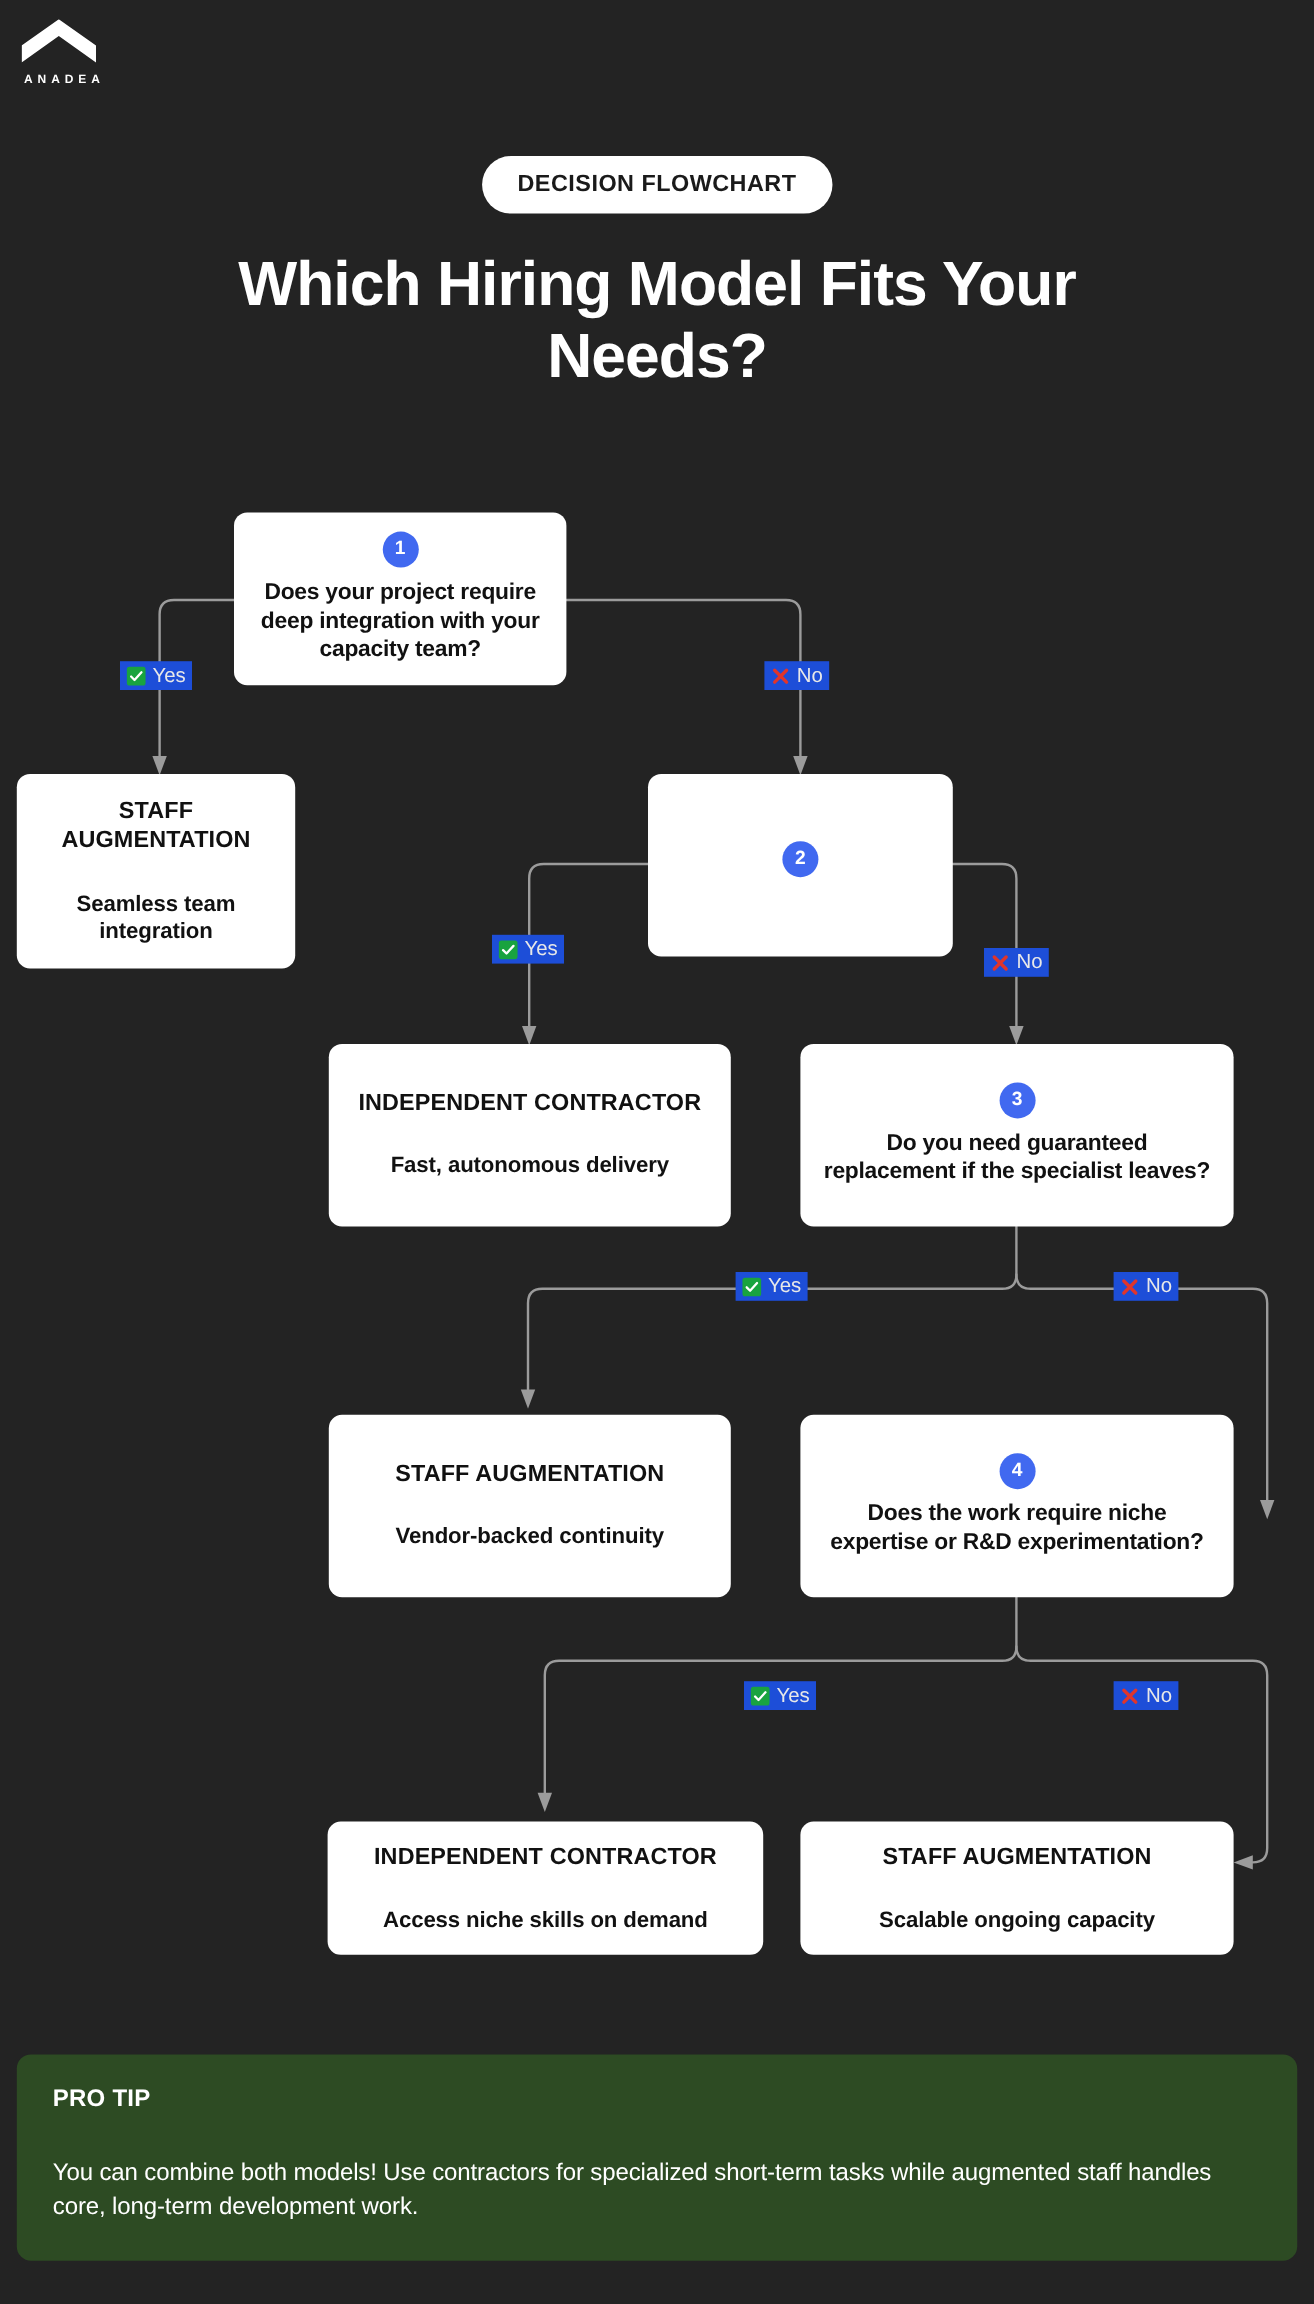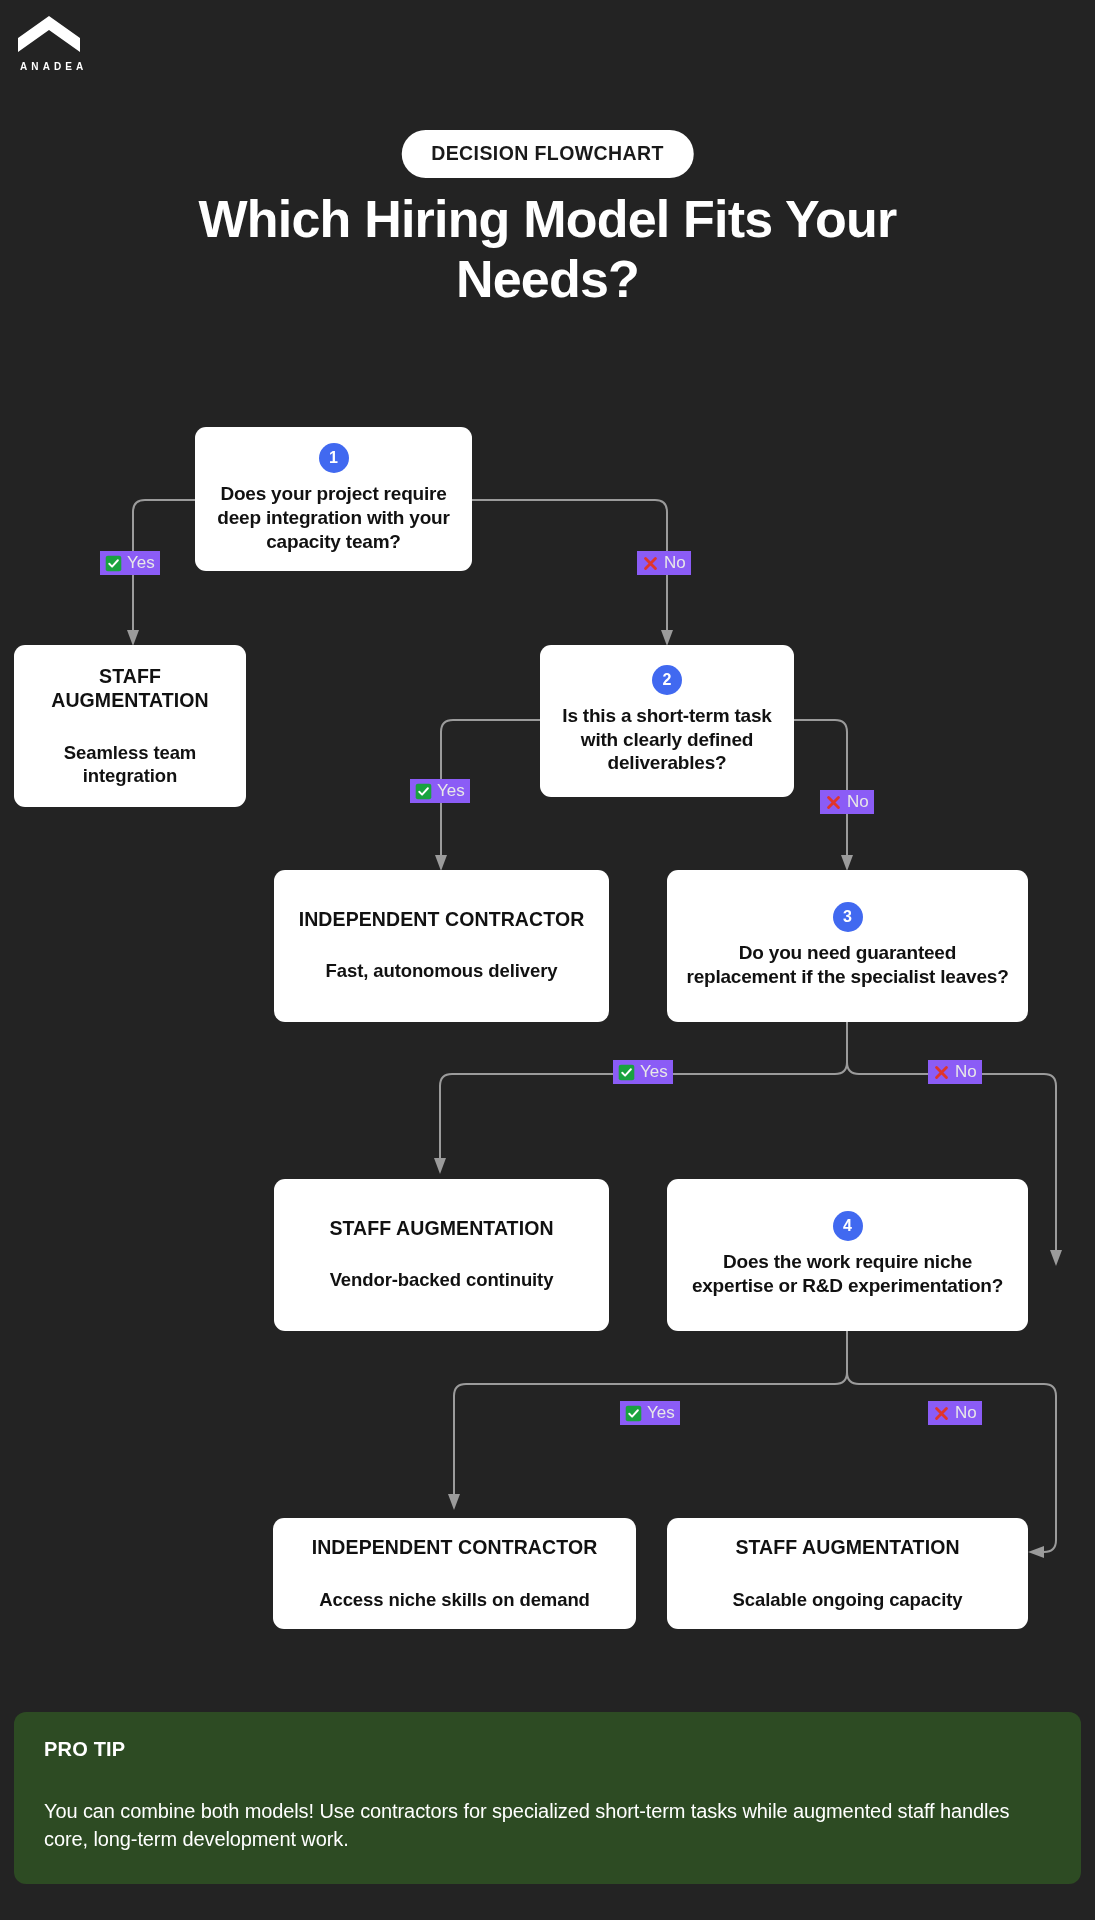--- a/index.html
+++ b/index.html
@@ -51,21 +51,21 @@
     padding: 12px 30px 13px 30px;
     font-size: 19.5px;
     font-weight: 700;
     letter-spacing: 0.4px;
     white-space: nowrap;
   }
   #title {
     position: absolute;
     left: 0;
     right: 0;
-    top: 190px;
+    top: 208px;
     text-align: center;
     color: #ffffff;
     font-size: 52px;
     font-weight: 700;
     line-height: 1.15;
     letter-spacing: -0.8px;
     padding: 0 120px;
     box-sizing: border-box;
   }
 
@@ -140,21 +140,21 @@
   
   .edge-label {
     position: absolute;
     display: flex;
     align-items: center;
     gap: 5px;
     color: #e8e8e8;
     font-size: 17px;
     font-weight: 400;
     white-space: nowrap;
-    background: #8b5cf6;
+    background: #1d4ed8;
     padding: 2px 5px;
   }
   .mark {
     width: 17px;
     height: 17px;
     flex: none;
     display: block;
   }
 
   
@@ -241,21 +241,20 @@
     <span>No</span>
   </div>
 
   <div class="node" style="left:14px; top:645px; width:232px; min-height:135px; padding:20px 16px;">
     <div class="out-title">STAFF AUGMENTATION</div>
     <div class="out-sub">Seamless team integration</div>
   </div>
 
   <div class="node" style="left:540px; top:645px; width:254px; min-height:152px;">
     <div class="step-badge">2</div>
-    <div class="q-text">Is this a short-term task with clearly defined deliverables?</div>
   </div>
 
   <div class="edge-label" style="left:410px; top:779px;">
     <svg class="mark" viewBox="0 0 24 24">
       <rect x="1" y="1" width="22" height="22" rx="3" fill="#19a33f"></rect>
       <path d="M6 12.4 L10 16.4 L18.2 7.4" fill="none" stroke="#ffffff" stroke-width="2.7" stroke-linecap="round" stroke-linejoin="round"></path>
     </svg>
     <span>Yes</span>
   </div>
   <div class="edge-label" style="left:820px; top:790px;">

